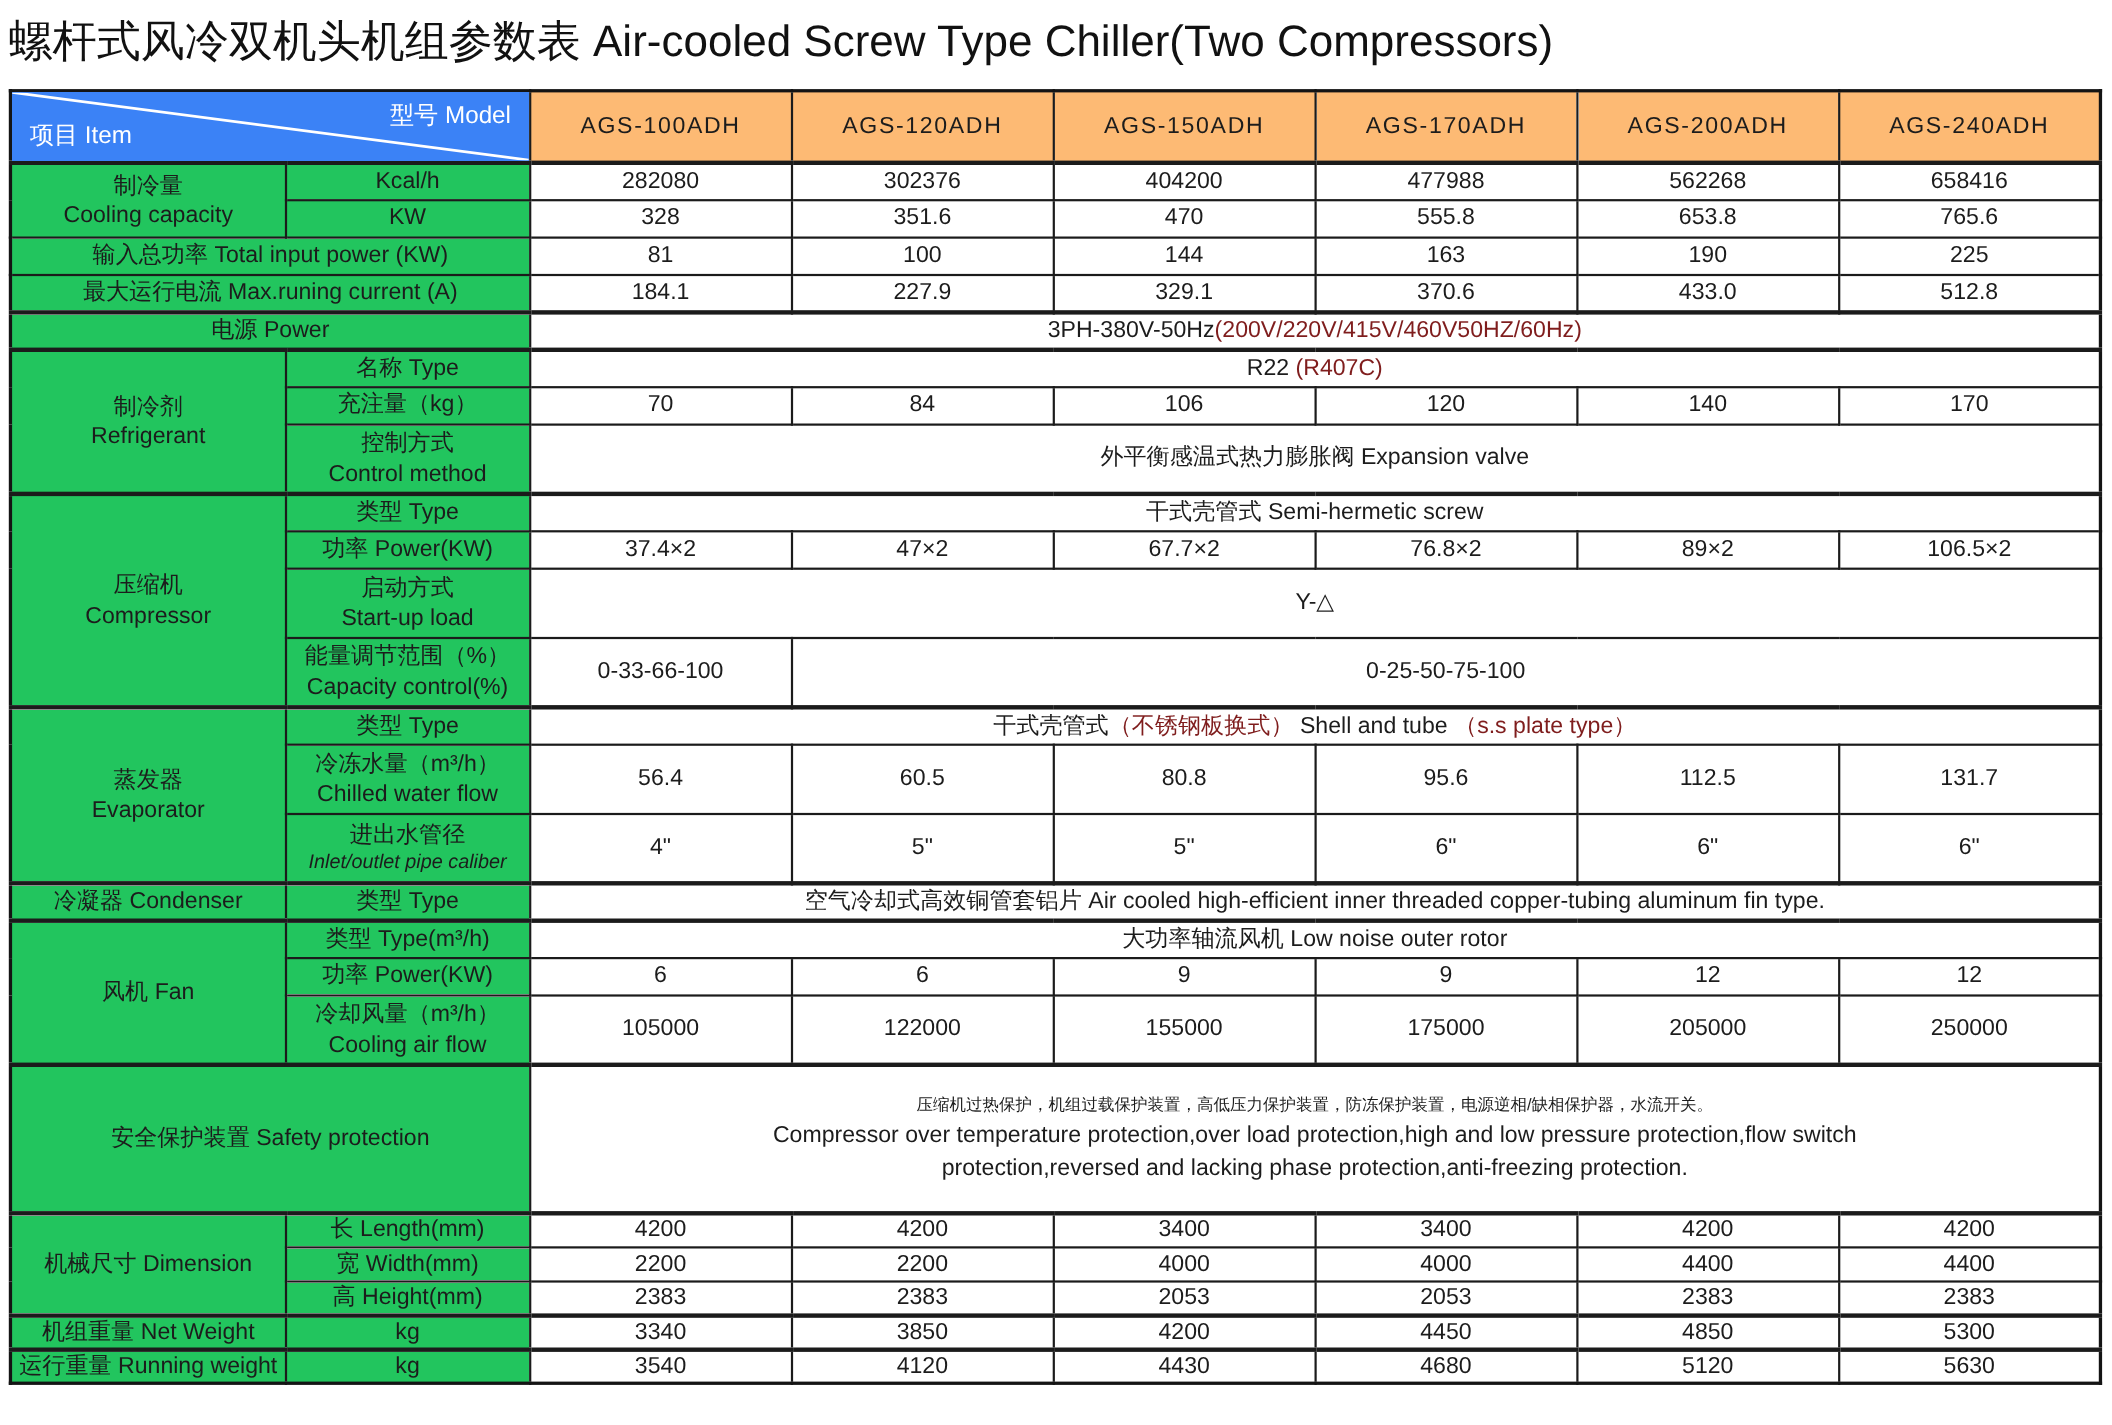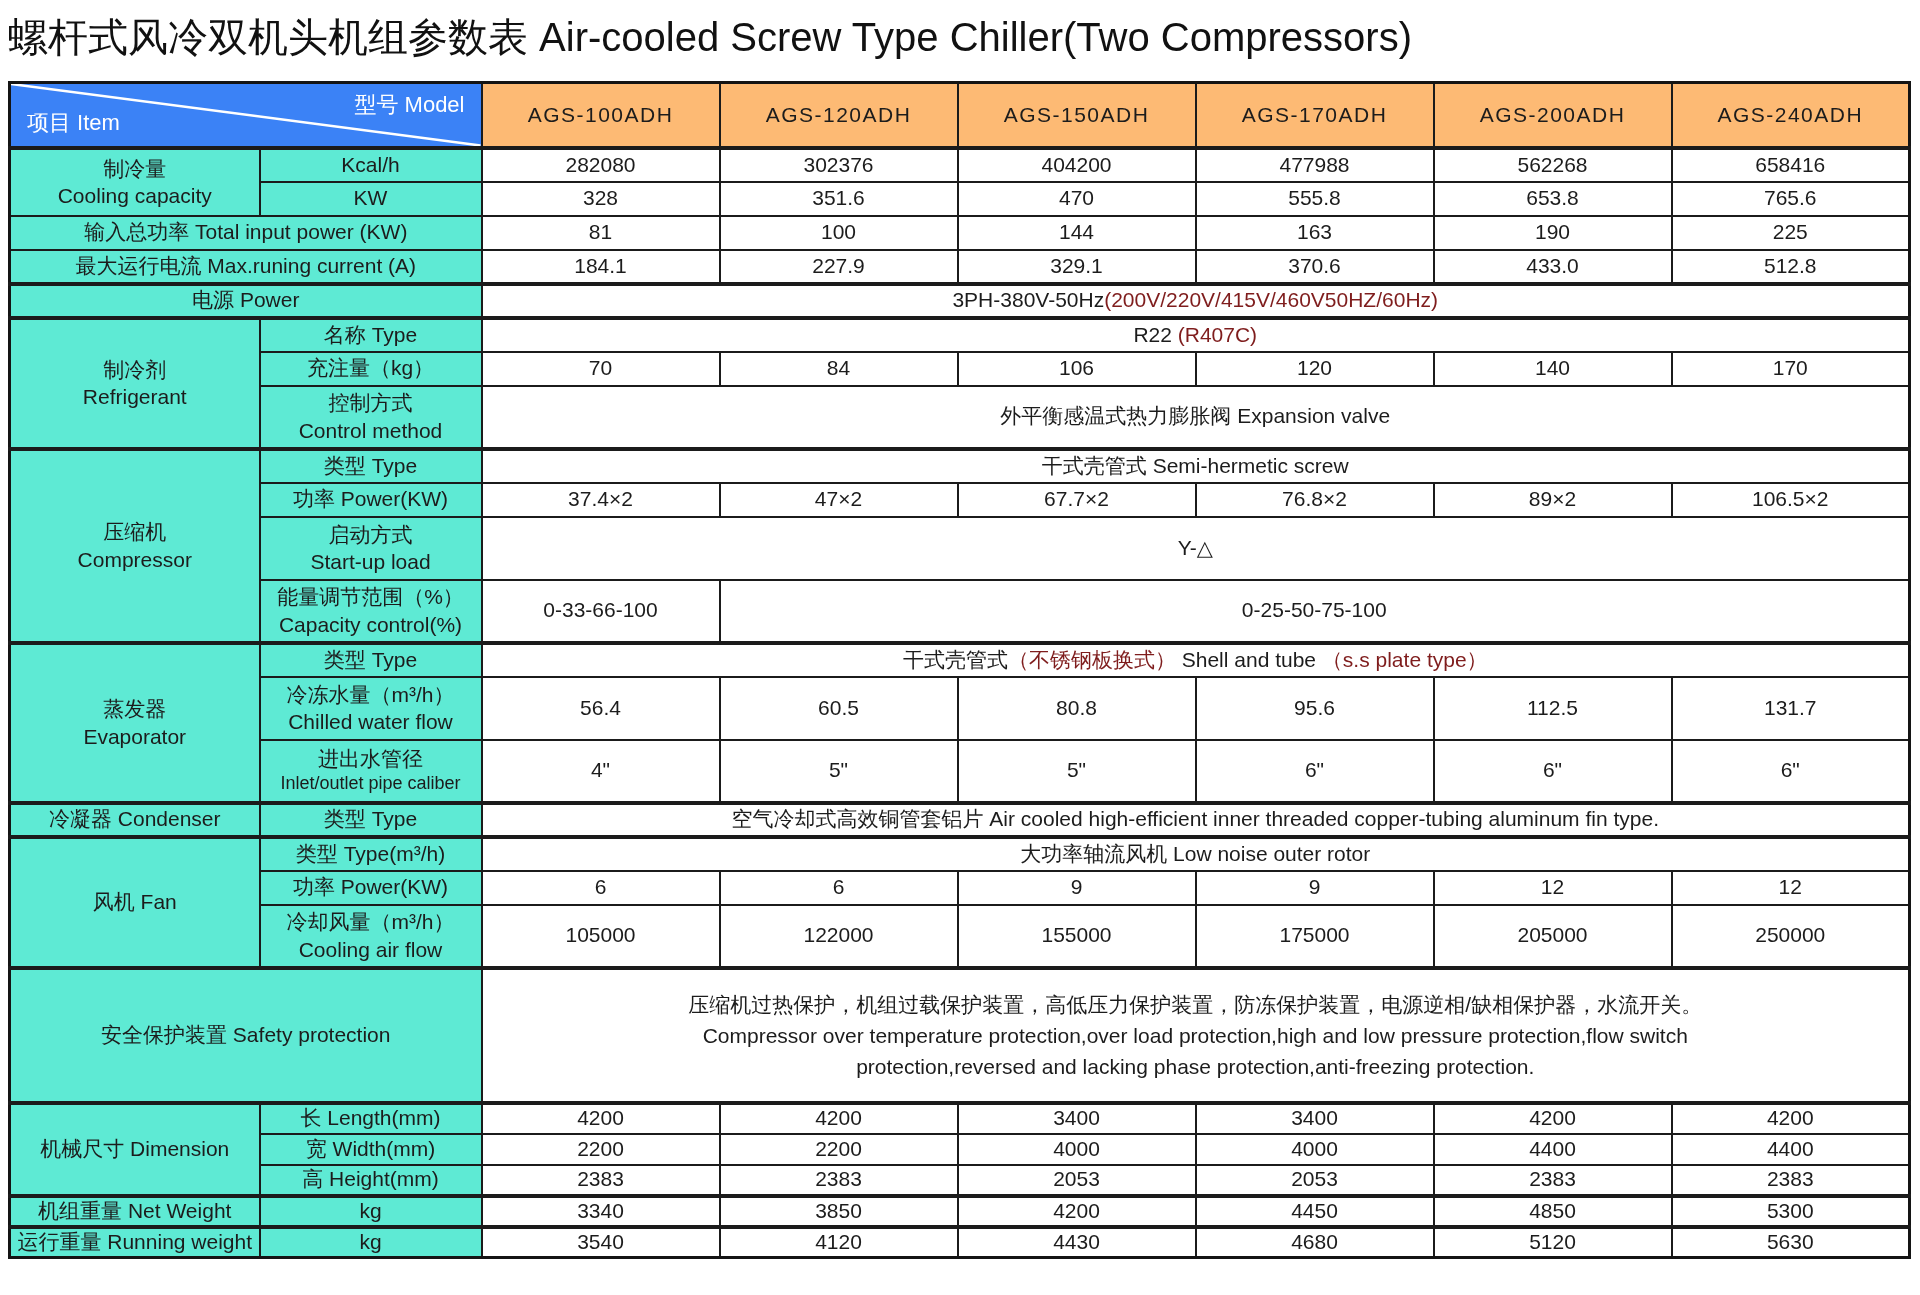--- a/index.html
+++ b/index.html
@@ -23,35 +23,35 @@
     text-align: center; vertical-align: middle;
     font-size: 21px; font-weight: 400; padding: 0 4px;
     overflow: hidden; line-height: 1.25;
   }
   tr.rh { height: 65px; }
   tr.rs { height: 34px; }
   tr.rt { height: 63px; }
   tr.rf { height: 135px; }
   tr.rb { height: 31px; }
   tr.sec > td, tr.sec > th { border-top-width: 4px; }
-  .lbl { background: #5eead4; }
+  .lbl { background: #22c55e; }
   .model-cell {
     background: #fdba74; font-size: 22px; letter-spacing: 1.5px; font-weight: 400;
   }
   .dstart { border-left-width: 4px; }
   .red { color: #7f1d1d; }
   .corner { background: #3b82f6; position: relative; padding: 0; }
   .diag-svg { position: absolute; left:0; top:0; width: 100%; height: 100%; display:block; }
   .corner-model { position: absolute; top: 7px; right: 16px; color: #fff; font-size: 22px; }
   .corner-item  { position: absolute; bottom: 9px; left: 16px; color: #fff; font-size: 22px; text-align: right; }
   .two-line div { line-height: 1.3; }
-  .en-sm { font-size: 18px; }
+  .en-sm { font-size: 18px; font-style: italic; }
   .lbl-sm { font-size: 19px; }
   .safety-en { max-width: 1150px; margin: 0 auto; font-size: 21px; line-height: 1.45; }
-  .safety-cn { font-size: 21px; line-height: 1.6; }
+  .safety-cn { font-size: 15px; line-height: 1.6; }
 </style>
 </head>
 <body>
 
 <div class="page">
   <h1 class="title">螺杆式风冷双机头机组参数表 Air-cooled Screw Type Chiller(Two Compressors)</h1>
 
   <table class="spec">
     <colgroup>
       <col style="width:250px">

